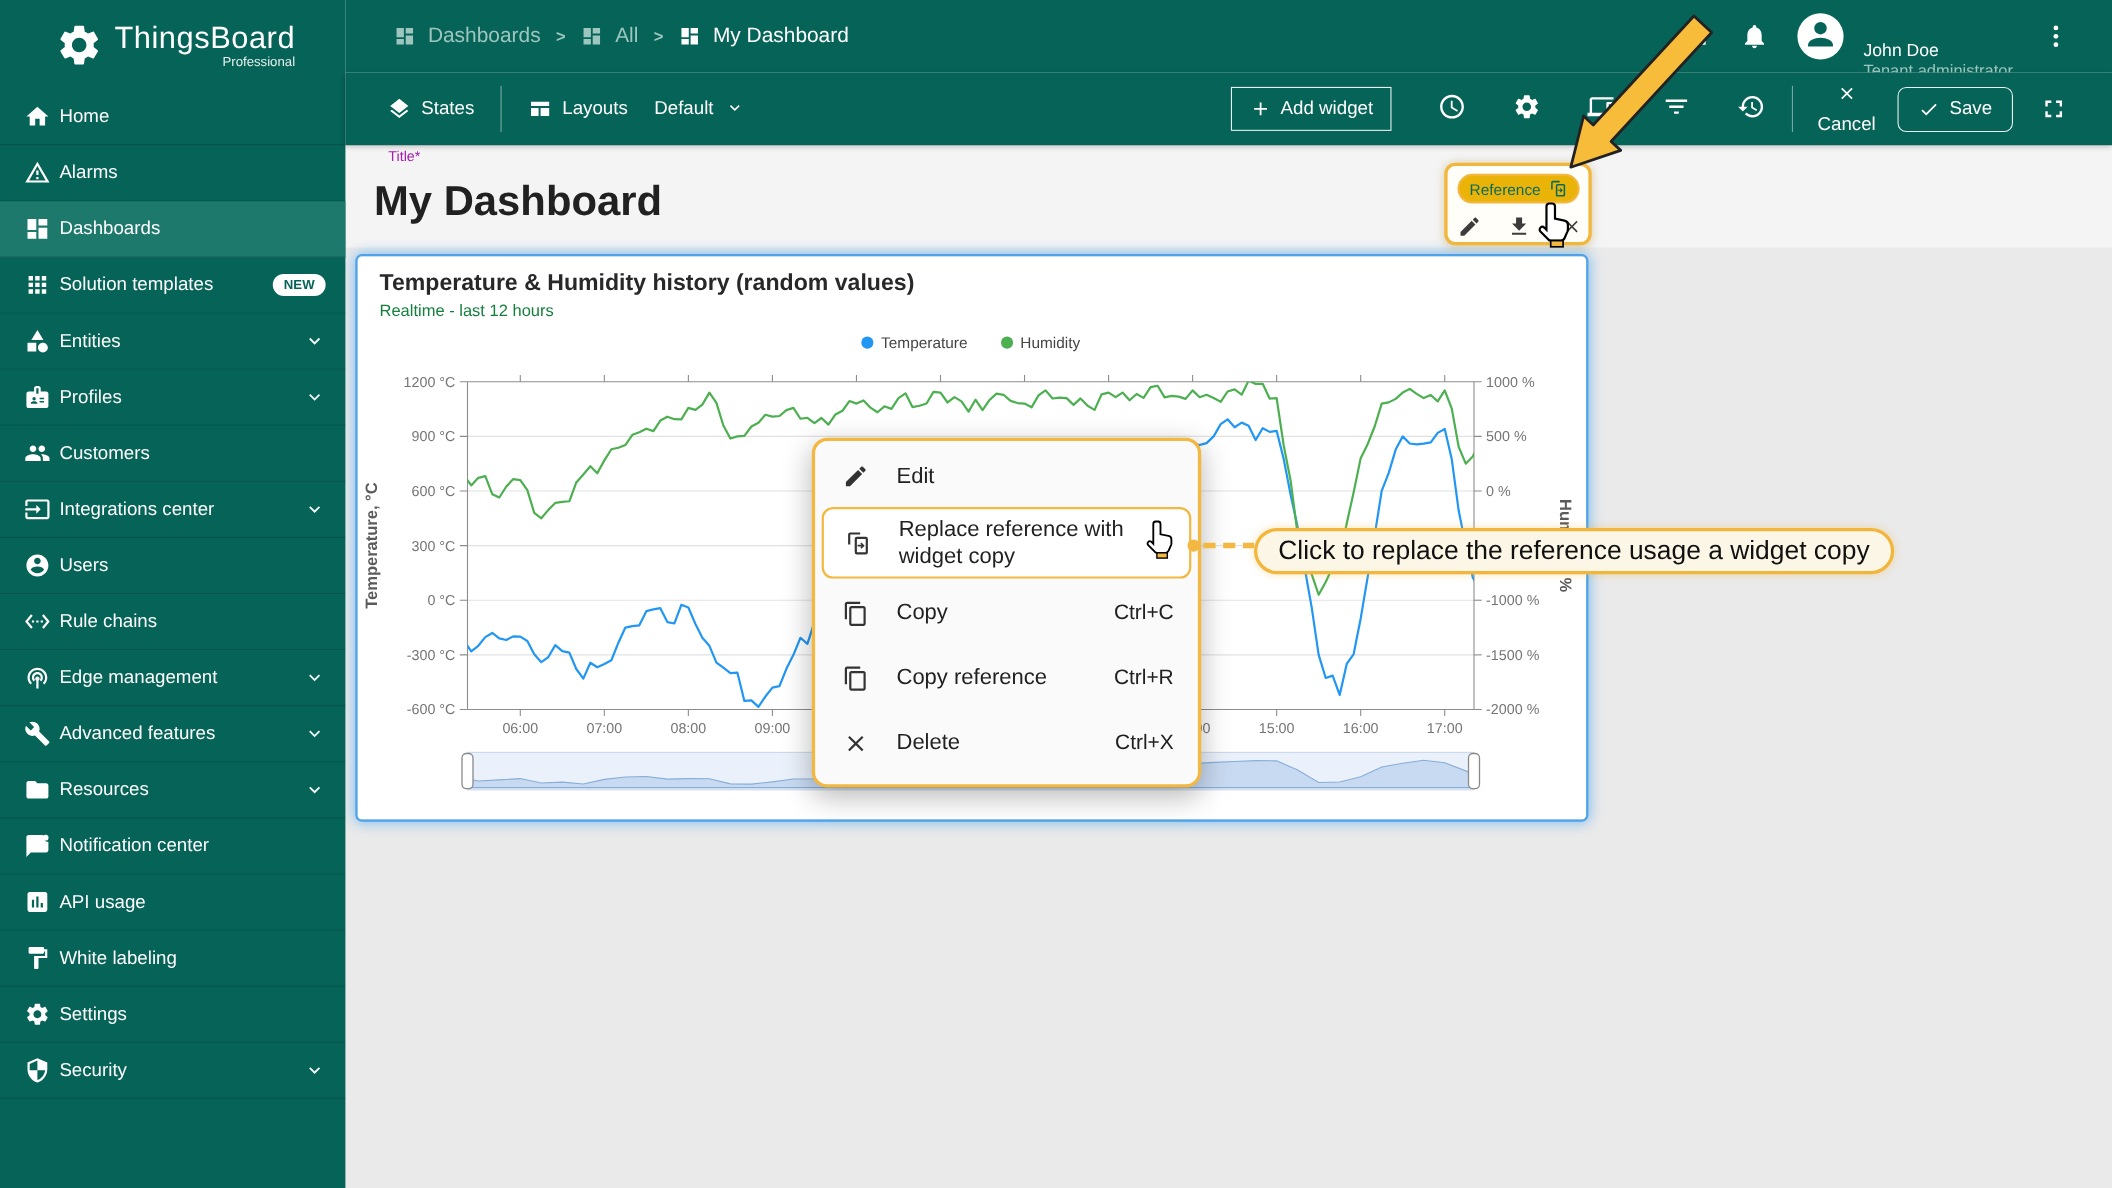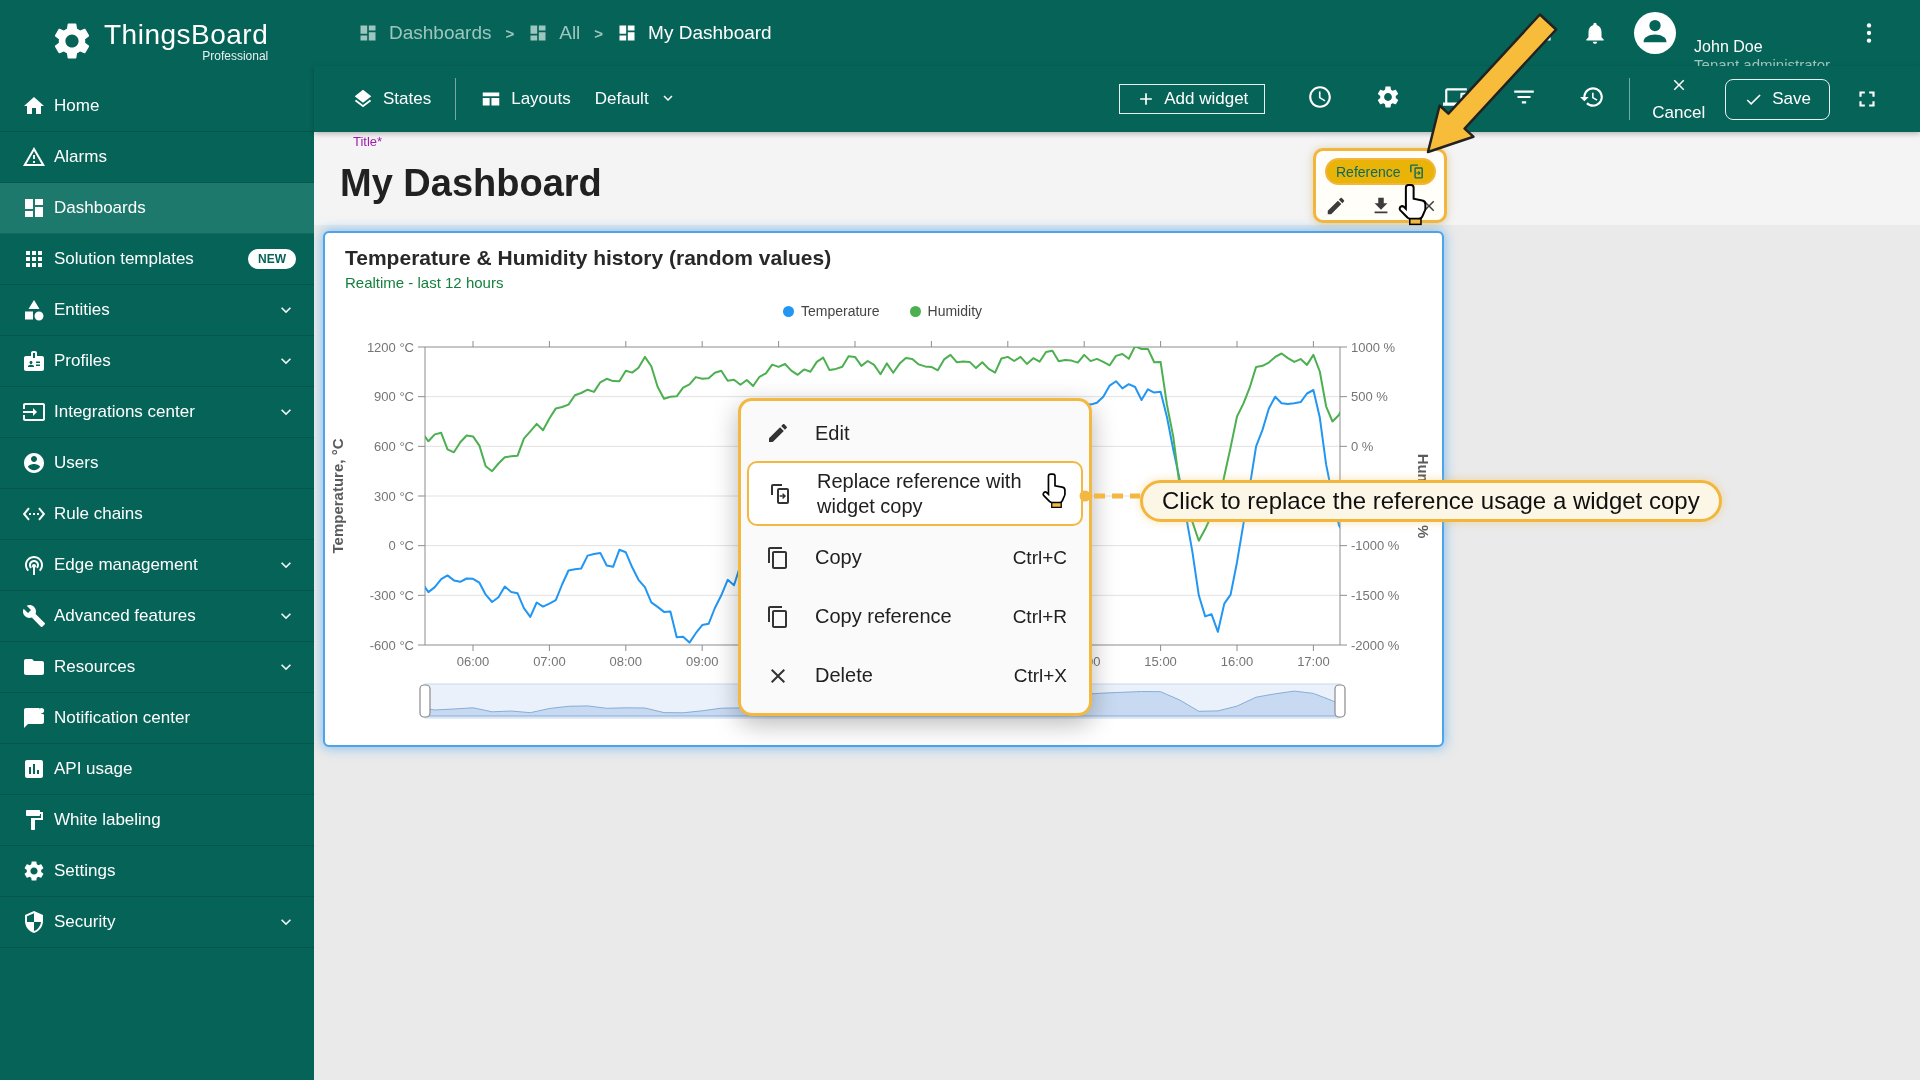--- a/index.html
+++ b/index.html
@@ -49,21 +49,21 @@
   .tbtn{display:flex;align-items:center;gap:9px;font-size:17px;font-weight:500;cursor:pointer;}
   .tbtn .i{width:22px;height:22px;}
   .tbtn .i svg{width:22px;height:22px;}
   .vdiv{width:1px;height:42px;background:rgba(255,255,255,.45);}
   #tb-left{display:flex;align-items:center;gap:24px;margin-left:38px;}
   #layout-select{display:flex;gap:10px;font-size:17px;cursor:pointer;}
   #layout-select .chev{width:18px;height:18px;}
   #layout-select .chev svg{width:18px;height:18px;}
   #tb-right{margin-left:auto;display:flex;align-items:center;margin-right:40px;gap:0;}
   #add-widget-btn{display:flex;align-items:center;gap:8px;border:1.5px solid rgba(255,255,255,.9);
-    border-radius:0;height:30px;padding:0 16px;font-size:17px;font-weight:500;cursor:pointer;margin-left:24px;}
+    border-radius:0;height:40px;padding:0 16px;font-size:17px;font-weight:500;cursor:pointer;margin-left:24px;}
   #add-widget-btn .i{width:20px;height:20px;}#add-widget-btn .i svg{width:20px;height:20px;}
   .tb-iconbtn{width:26px;height:26px;color:#fff;cursor:pointer;margin-left:42px;}
   .tb-iconbtn svg{width:26px;height:26px;}
   #cancel-btn{display:flex;align-items:center;gap:9px;font-size:17px;font-weight:500;cursor:pointer;margin-left:22px;flex-direction:column;}
   #cancel-btn .i{width:18px;height:18px;}#cancel-btn .i svg{width:18px;height:18px;}
   #save-btn{display:flex;align-items:center;gap:9px;border:1.5px solid rgba(255,255,255,.9);border-radius:8px;
     height:41px;padding:0 18px;font-size:17px;font-weight:500;cursor:pointer;margin-left:20px;}
   #save-btn .i{width:19px;height:19px;}#save-btn .i svg{width:19px;height:19px;}
   #tb-fullscreen{margin-left:24px;}
 
@@ -173,20 +173,26 @@
             </svg></span>
         </div>
         <div class="side-item">
           <span class="i"><svg viewBox="0 0 24 24" fill="currentColor">
               <path d="M20 7h-5V4c0-1.1-.9-2-2-2h-2c-1.1 0-2 .9-2 2v3H4c-1.1 0-2 .9-2 2v11c0 1.1.9 2 2 2h16c1.1 0 2-.9 2-2V9c0-1.1-.9-2-2-2zM11 4h2v5h-2V4zM9 12c.83 0 1.5.67 1.5 1.5S9.83 15 9 15s-1.5-.67-1.5-1.5S8.17 12 9 12zm3 6H6v-.75c0-1 2-1.5 3-1.5s3 .5 3 1.5V18zm6-1h-4v-1.5h4V17zm0-3h-4v-1.5h4V14z"></path>
             </svg></span>
           <span class="lbl">Profiles</span>
           <span class="chev"><svg viewBox="0 0 24 24" fill="currentColor">
               <path d="M7.41 8.59L12 13.17l4.59-4.58L18 10l-6 6-6-6 1.41-1.41z"></path>
             </svg></span>
+        </div>
+        <div class="side-item">
+          <span class="i"><svg viewBox="0 0 24 24" fill="currentColor">
+              <path d="M16 11c1.66 0 3-1.34 3-3s-1.34-3-3-3-3 1.34-3 3 1.34 3 3 3zm-8 0c1.66 0 3-1.34 3-3S9.66 5 8 5 5 6.34 5 8s1.34 3 3 3zm0 2c-2.33 0-7 1.17-7 3.5V19h14v-2.5c0-2.33-4.67-3.5-7-3.5zm8 0c-.29 0-.62.02-.97.05 1.16.84 1.97 1.97 1.97 3.45V19h6v-2.5c0-2.33-4.67-3.5-7-3.5z"></path>
+            </svg></span>
+          <span class="lbl">Customers</span>
         </div>
         <div class="side-item">
           <span class="i"><svg viewBox="0 0 24 24" fill="currentColor">
               <path d="M21 3.01H3c-1.1 0-2 .9-2 2V9h2V4.99h18v14.03H3V15H1v4.01c0 1.1.9 1.98 2 1.98h18c1.1 0 2-.88 2-1.98v-14c0-1.11-.9-2-2-2zM11 16l4-4-4-4v3H1v2h10v3z"></path>
             </svg></span>
           <span class="lbl">Integrations center</span>
           <span class="chev"><svg viewBox="0 0 24 24" fill="currentColor">
               <path d="M7.41 8.59L12 13.17l4.59-4.58L18 10l-6 6-6-6 1.41-1.41z"></path>
             </svg></span>
         </div>

